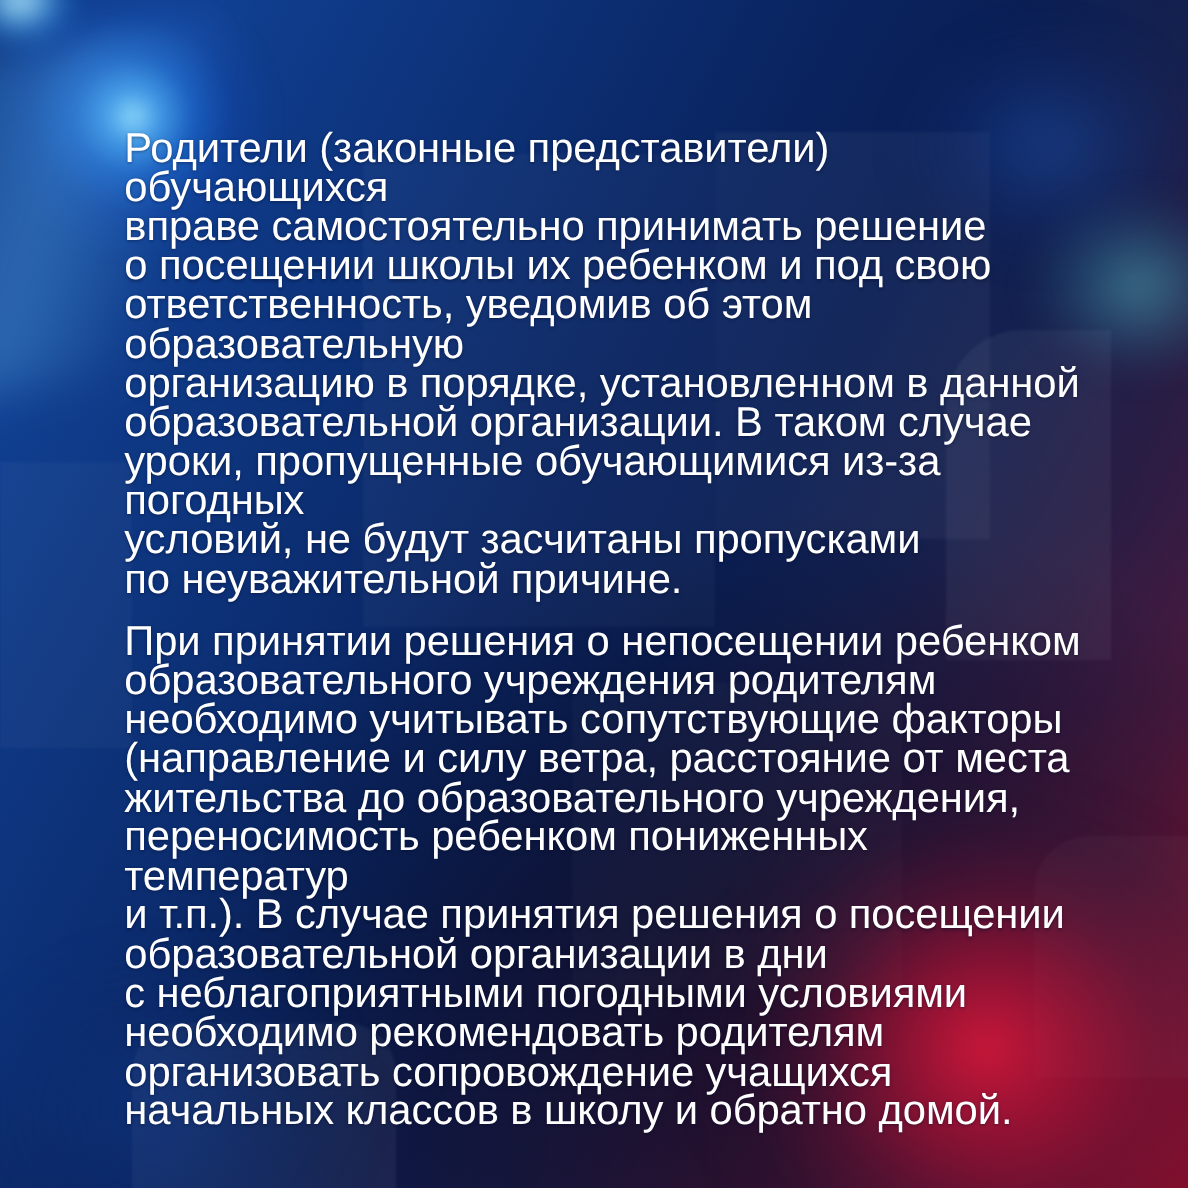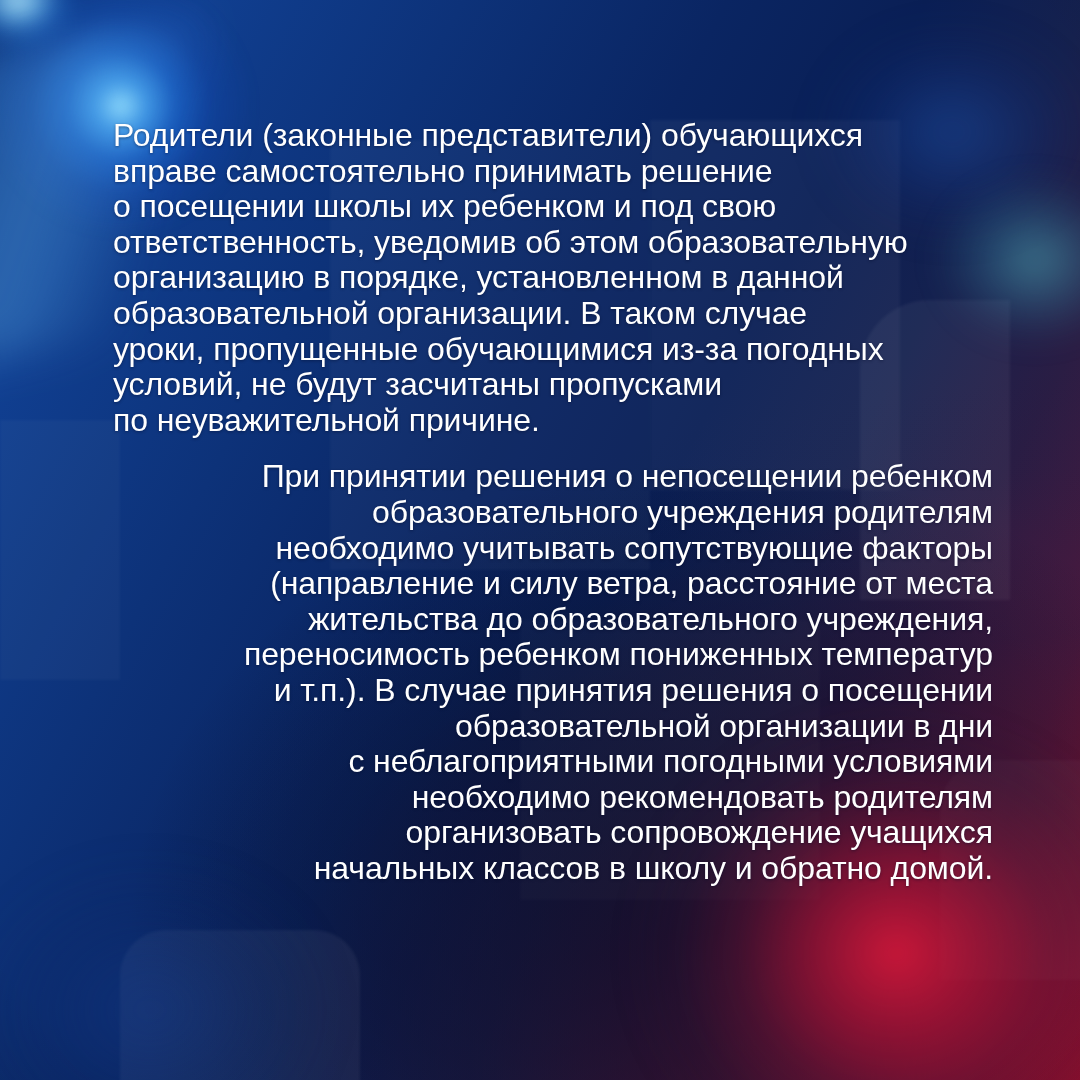--- a/index.html
+++ b/index.html
@@ -183,28 +183,28 @@
   }
 
   .body-copy {
     position: absolute;
     left: 113px;
     top: 118px;
     width: 880px;
   }
   .para {
     color: #ffffff;
-    font-size: 32px;
+    font-size: 38px;
     line-height: 35.6px;
     letter-spacing: -0.1px;
     white-space: pre-line;
     text-shadow: 0 1px 3px rgba(0,10,40,0.45);
     margin: 0 0 21px 0;
   }
-  .para:last-child { margin-bottom: 0; text-align: right; }
+  .para:last-child { margin-bottom: 0; }
 
   
   .footer {
     position: absolute;
     left: 0;
     right: 0;
     bottom: 0;
     height: 150px;
   }
 </style>

